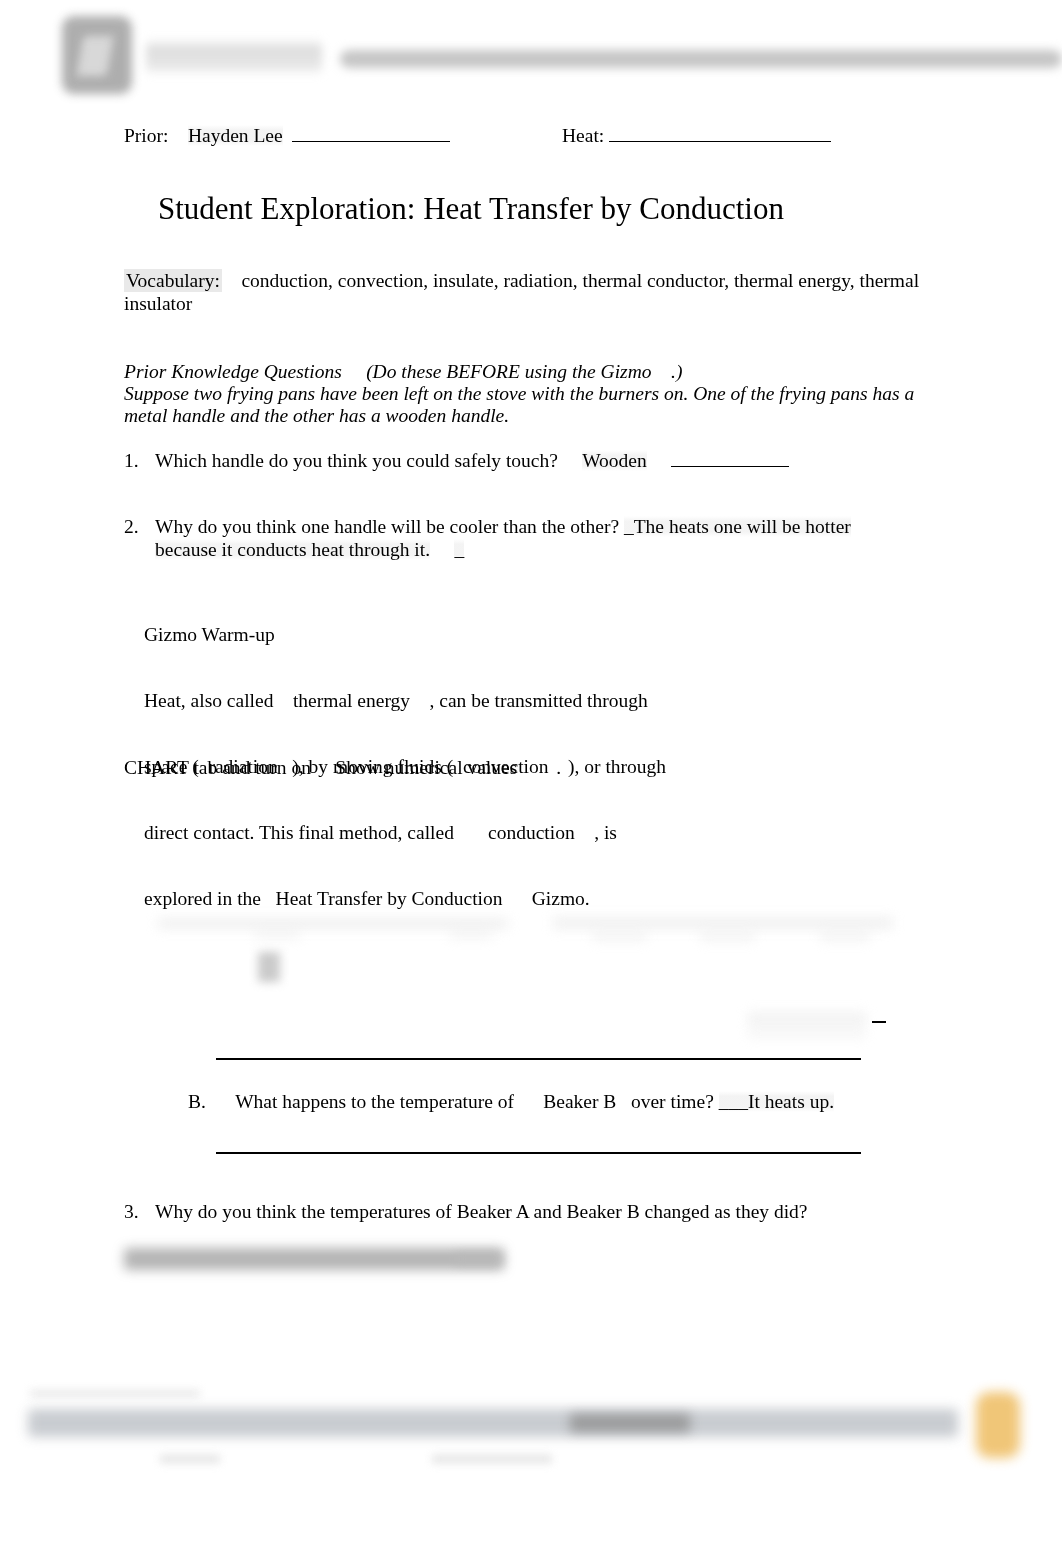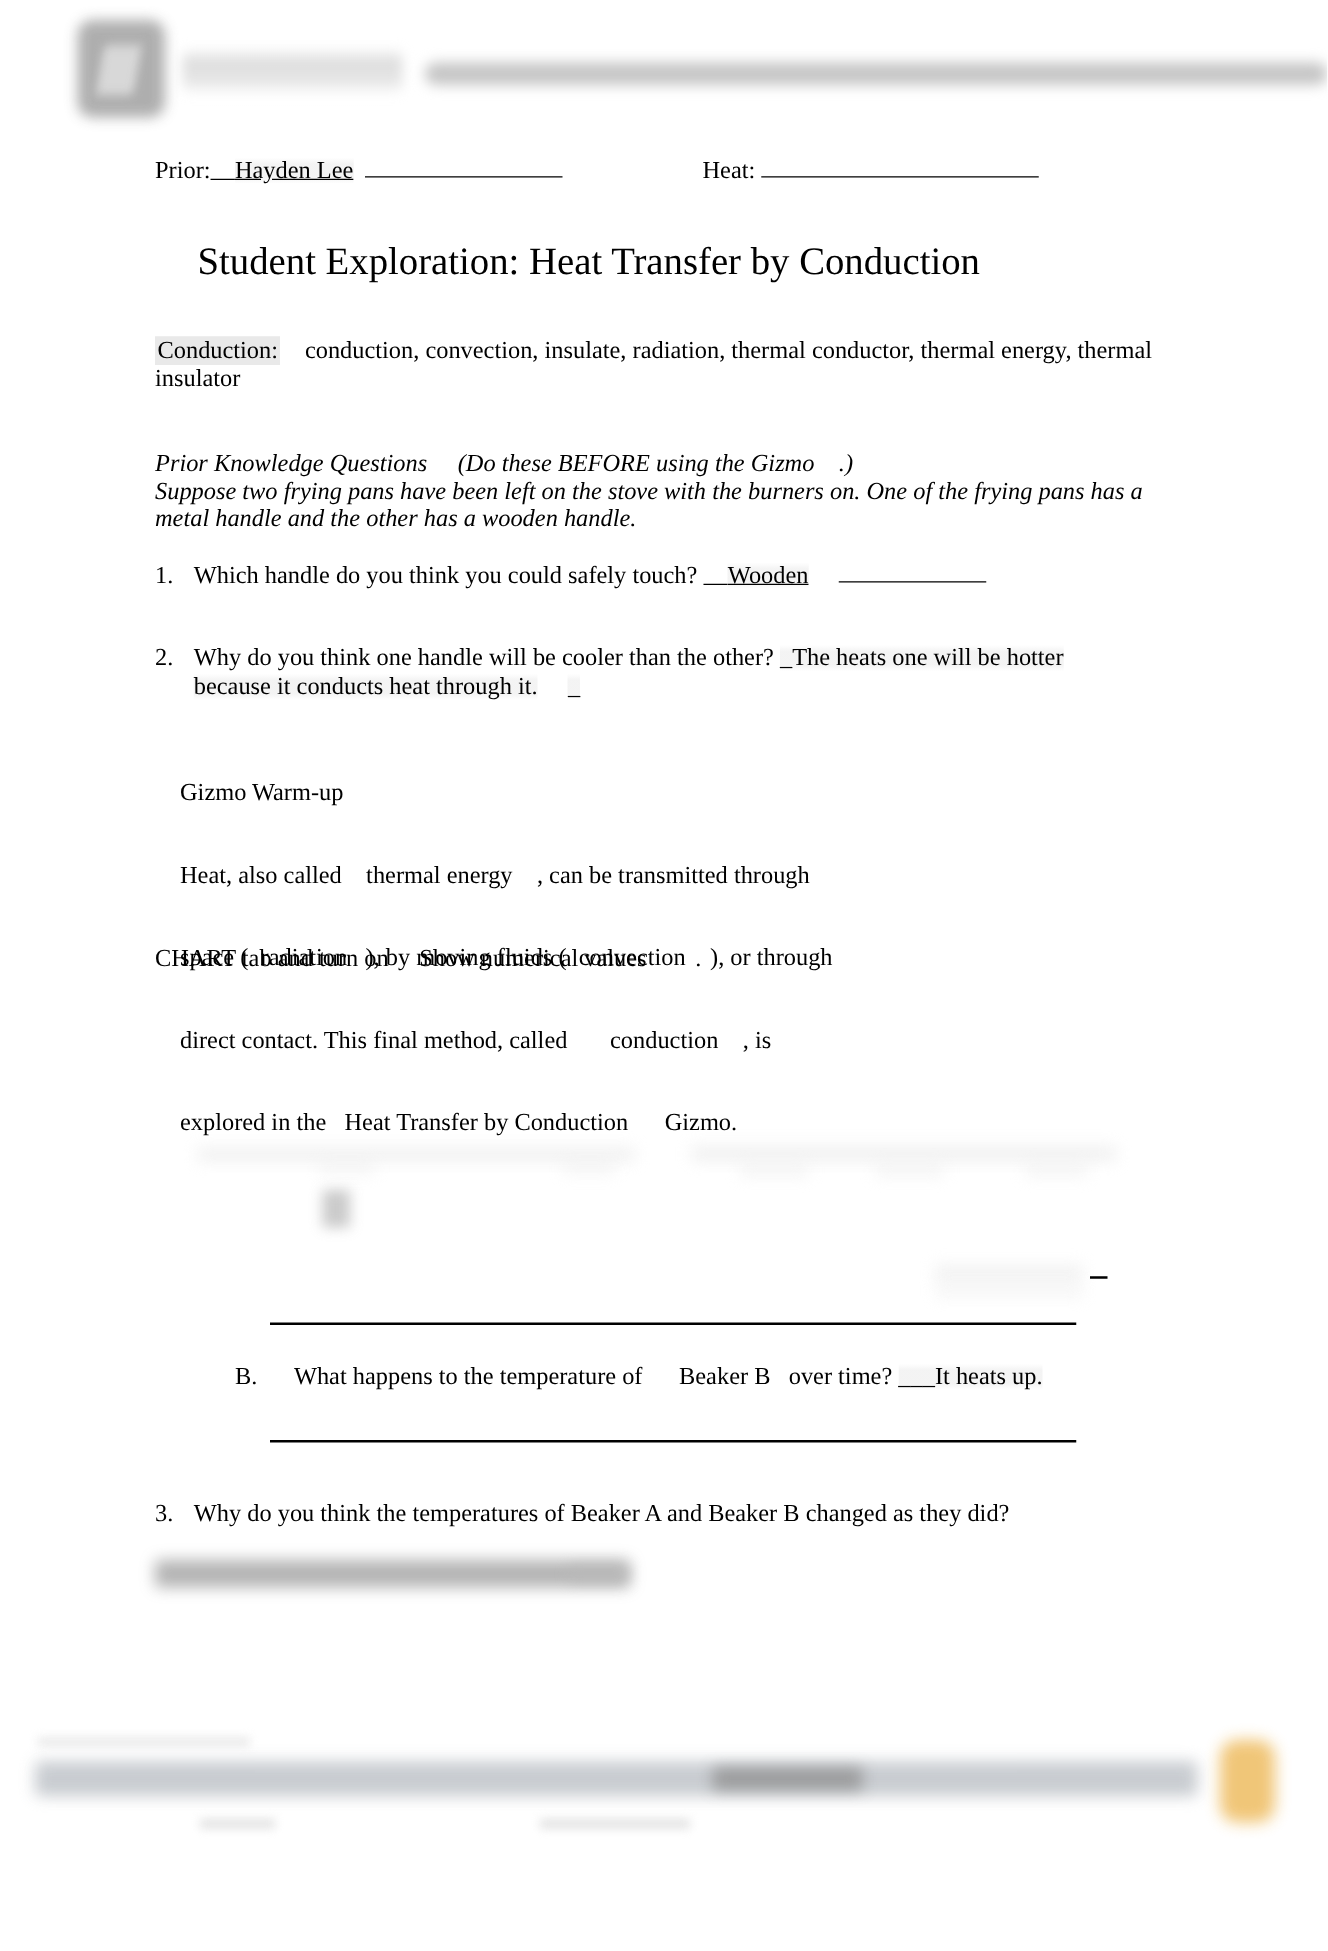--- a/index.html
+++ b/index.html
@@ -87,21 +87,20 @@
     white-space: pre;
   }
   .dateline {
     position: absolute;
     left: 562px;
     top: 125px;
     font-size: 19.5px;
     white-space: pre;
   }
   .u {
-    text-decoration: underline;
   }
   .ans {
     background: linear-gradient(180deg,
         rgba(247,247,247,0) 0%,
         rgba(243,243,243,.95) 25%,
         rgba(243,243,243,.95) 75%,
         rgba(247,247,247,0) 100%);
   }
   .blank {
     display: inline-block;
@@ -321,21 +320,21 @@
   <div class="brand-logo-glyph"></div>
   <div class="brand-wordmark"></div>
   <div class="header-bar"></div>
 
   <div class="nameline"><span>Prior:</span><span class="u">&nbsp;&nbsp;&nbsp;&nbsp;</span><span class="ans u">Hayden Lee</span><span>&nbsp;&nbsp;</span><span class="blank" style="width:158px"></span></div>
 
   <div class="dateline"><span>Heat:</span><span>&nbsp;</span><span class="blank" style="width:222px" title=""></span></div>
 
   <div class="title">Student Exploration: Heat Transfer by Conduction</div>
 
-  <div class="vocab"><span class="vocab-label">Conduction:</span><span>&nbsp;&nbsp;&nbsp;&nbsp;</span><span>conduction, convection, insulate, radiation, thermal conductor, thermal energy, thermal insulator</span></div>
+  <div class="vocab"><span class="vocab-label">Vocabulary:</span><span>&nbsp;&nbsp;&nbsp;&nbsp;</span><span>conduction, convection, insulate, radiation, thermal conductor, thermal energy, thermal insulator</span></div>
 
   <div class="pk">
     <div class="line"><span>Prior Knowledge Questions</span><span>&nbsp;&nbsp;&nbsp;&nbsp;&nbsp;</span><span>(Do these BEFORE using the Gizmo</span><span>&nbsp;&nbsp;&nbsp;&nbsp;</span><span>.)</span></div>
     <div class="line">Suppose two frying pans have been left on the stove with the burners on. One of the frying pans has a metal handle and the other has a wooden handle.</div>
   </div>
 
   <div class="q q1">
     <span class="q-num">1.</span>
     <span class="q-text"><span>Which handle do you think you could safely touch?</span><span>&nbsp;</span><span class="u">&nbsp;&nbsp;&nbsp;&nbsp;</span><span class="ans u">Wooden</span><span>&nbsp;&nbsp;&nbsp;&nbsp;&nbsp;</span><span class="blank" style="width:118px"></span></span>
   </div>

